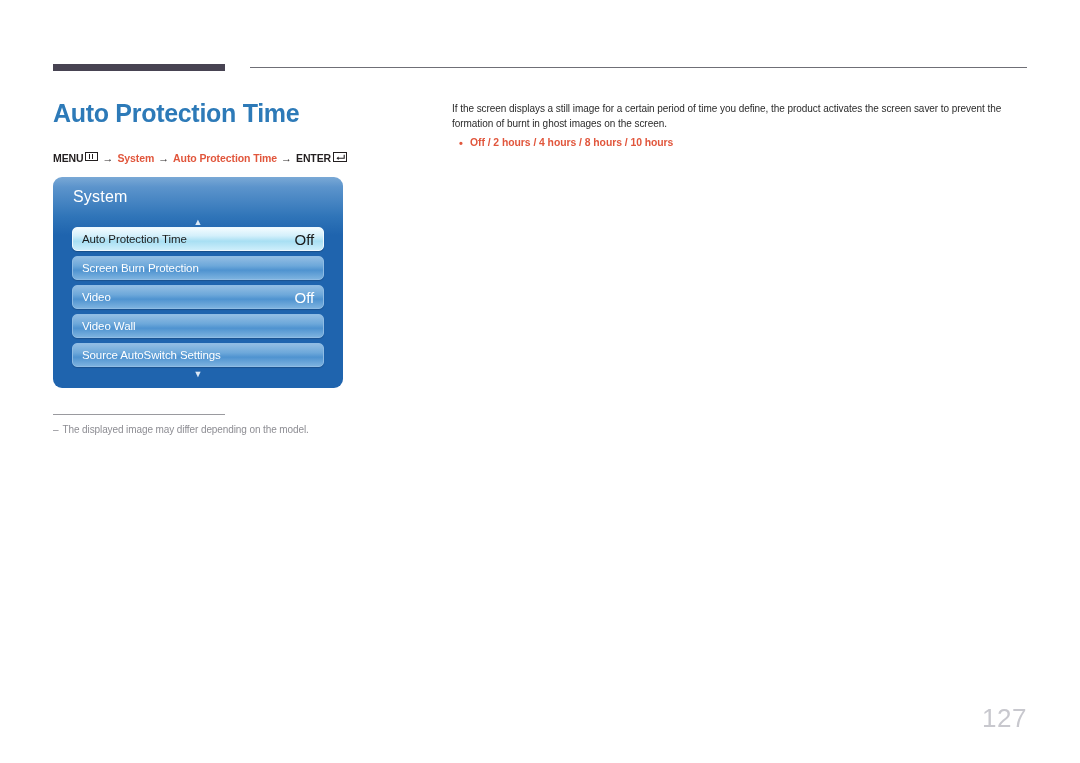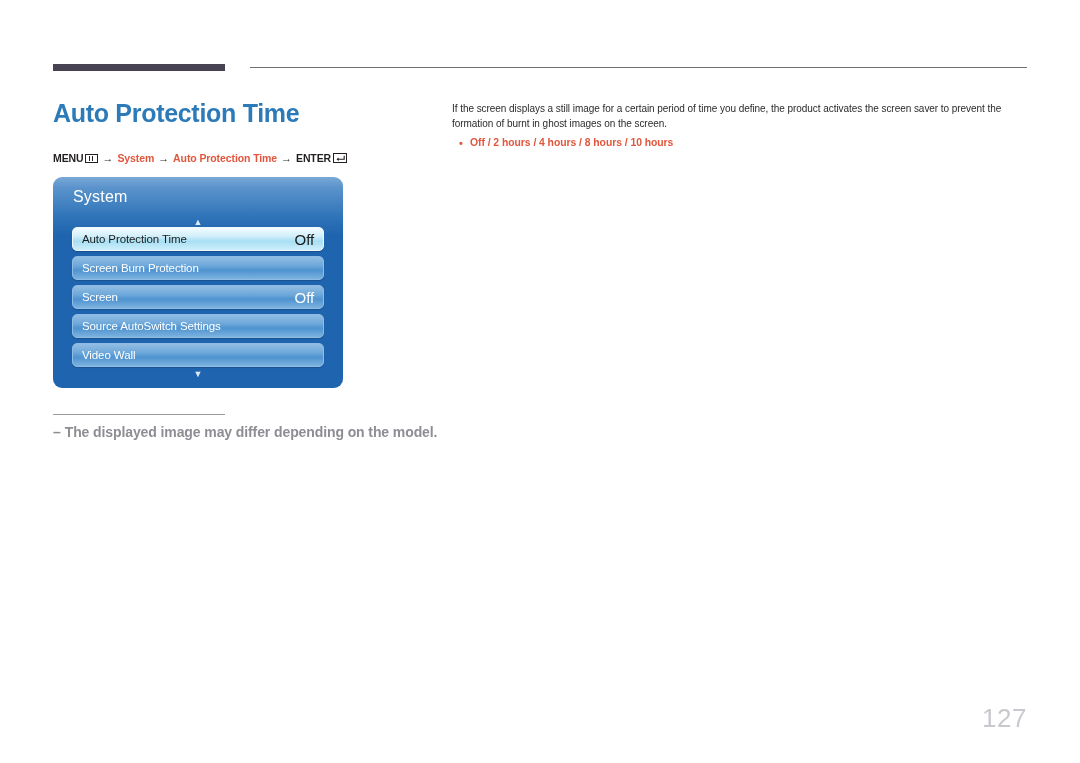--- a/index.html
+++ b/index.html
@@ -48,21 +48,20 @@
 
   .breadcrumb {
     position: absolute;
     left: 53px;
     top: 152px;
     font-size: 10.5px;
     font-weight: bold;
     color: #231f20;
     white-space: nowrap;
     display: flex;
-    align-items: center;
     letter-spacing: -0.1px;
   }
   .breadcrumb .bc-orange { color: #e1563c; }
   .breadcrumb .bc-sep {
     padding: 0 4px;
     color: #231f20;
     font-weight: normal;
     font-size: 11px;
   }
   .icon-menu {
@@ -177,25 +176,24 @@
     left: 53px;
     top: 414px;
     width: 172px;
     height: 1px;
     background: #9a9a9f;
   }
   .footnote {
     position: absolute;
     left: 53px;
     top: 424px;
-    font-size: 14px;
+    font-size: 10px;
     color: #8d8d93;
     white-space: nowrap;
     letter-spacing: -0.1px;
-    font-weight: bold;
   }
   .footnote .fn-dash { margin-right: 4px; }
 
   
   .body-copy {
     position: absolute;
     left: 452px;
     top: 101px;
     width: 578px;
     font-size: 10px;
@@ -270,29 +268,29 @@
   <div class="osd-rows">
     <div class="osd-row selected">
       <span>Auto Protection Time</span>
       <span class="osd-value">Off</span>
     </div>
     <div class="osd-row normal">
       <span>Screen Burn Protection</span>
       <span class="osd-value"></span>
     </div>
     <div class="osd-row normal">
-      <span>Screen</span>
+      <span>Video</span>
       <span class="osd-value">Off</span>
+    </div>
+    <div class="osd-row normal">
+      <span>Video Wall</span>
+      <span class="osd-value"></span>
     </div>
     <div class="osd-row normal">
       <span>Source AutoSwitch Settings</span>
-      <span class="osd-value"></span>
-    </div>
-    <div class="osd-row normal">
-      <span>Video Wall</span>
       <span class="osd-value"></span>
     </div>
   </div>
   <div class="osd-arrow-down">▼</div>
 </div>
 
 <div class="footnote-rule"></div>
 <div class="footnote">
   <span class="fn-dash">–</span><span>The displayed image may differ depending on the model.</span>
 </div>

